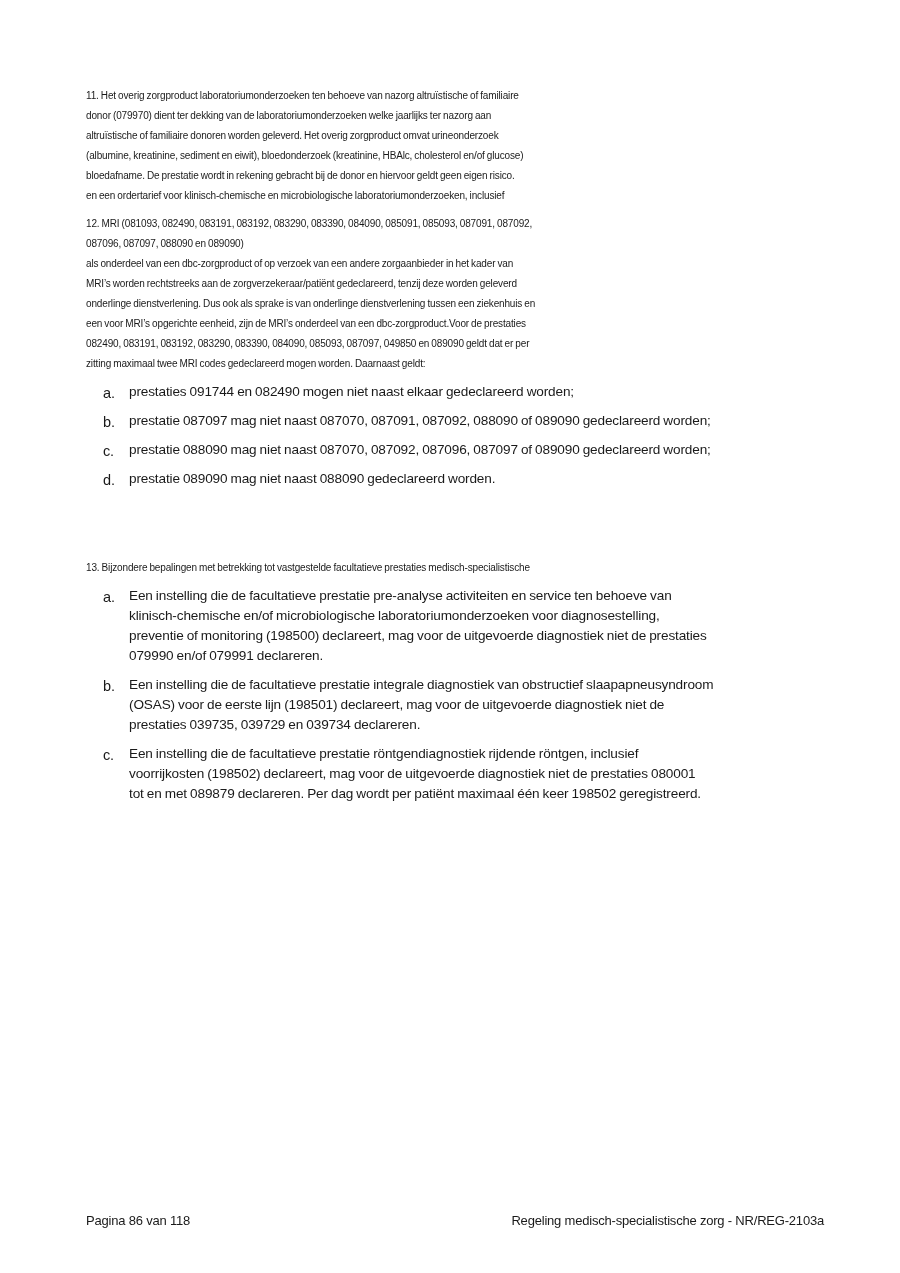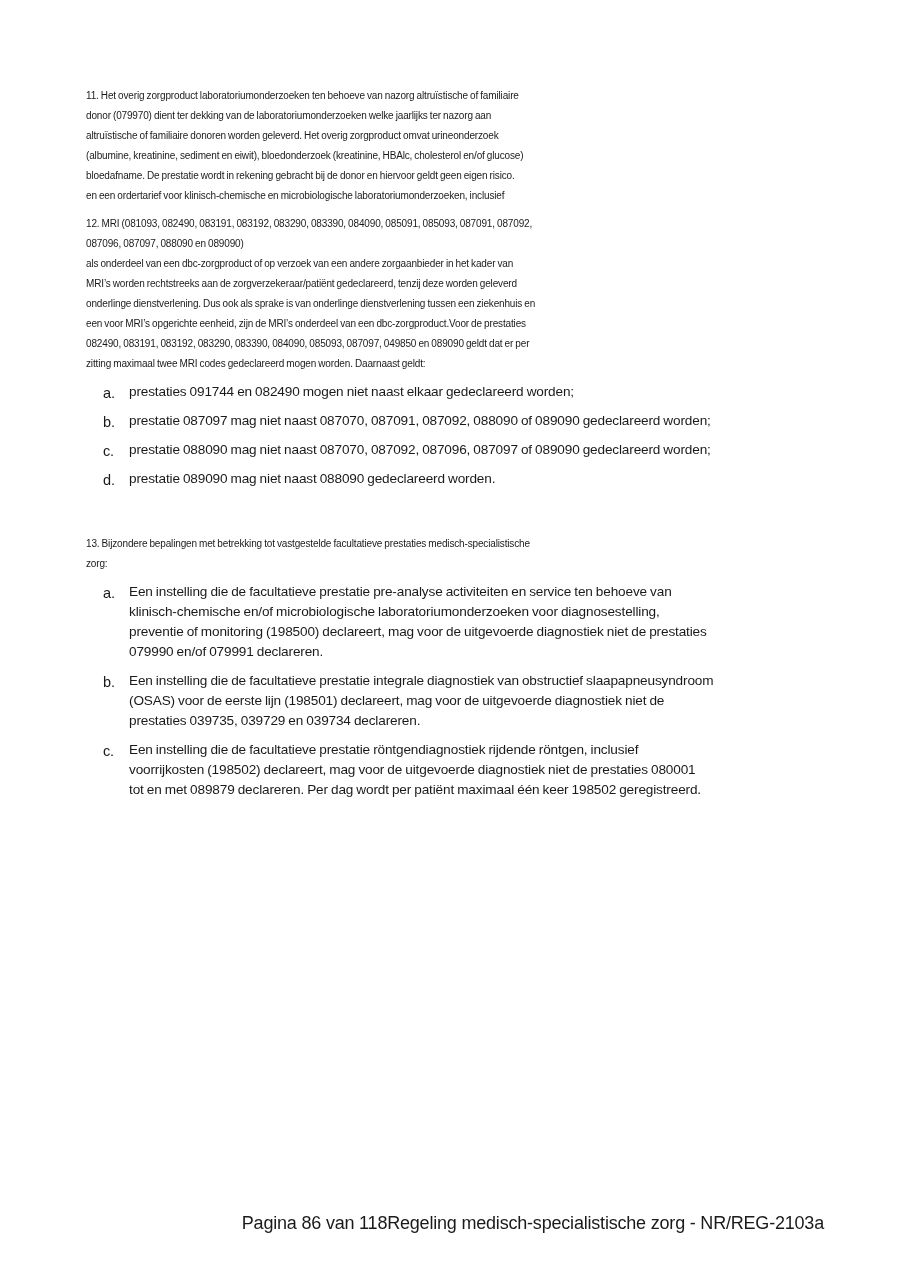--- a/index.html
+++ b/index.html
@@ -21,24 +21,24 @@
       letter-spacing: -0.15px; word-spacing: -0.5px;
     }
     .list li .marker {
       position: absolute; left: 17px; top: 1px; font-size: 14.5px;
     }
     .list li .line { display: block; white-space: nowrap; }
     .list.short li { margin-bottom: 9px; }
     .list.long li { margin-bottom: 9px; }
     .footer {
       position: absolute; top: 1213px; left: 86px; width: 738px;
-      font-size: 18px; letter-spacing: -0.2px; color: #1a1a1a;
-      display: flex; justify-content: flex-end;
+      font-size: 13px; letter-spacing: -0.2px; color: #1a1a1a;
+      display: flex; justify-content: space-between;
     }
-    .section-13 { margin-top: 45px; }
+    .section-13 { margin-top: 69px; }
   </style>
 </head>
 <body>
 
 <div class="page">
 
   <div class="para">
     <span class="line">11. Het overig zorgproduct laboratoriumonderzoeken ten behoeve van nazorg altruïstische of familiaire</span>
     <span class="line">donor (079970) dient ter dekking van de laboratoriumonderzoeken welke jaarlijks ter nazorg aan</span>
     <span class="line">altruïstische of familiaire donoren worden geleverd. Het overig zorgproduct omvat urineonderzoek</span>
@@ -72,21 +72,20 @@
       <span class="line">prestatie 088090 mag niet naast 087070, 087092, 087096, 087097 of 089090 gedeclareerd worden;</span>
     </li>
     <li>
       <span class="marker">d.</span>
       <span class="line">prestatie 089090 mag niet naast 088090 gedeclareerd worden.</span>
     </li>
   </ul>
 
   <div class="para section-13">
     <span class="line">13. Bijzondere bepalingen met betrekking tot vastgestelde facultatieve prestaties medisch-specialistische</span>
-    <span class="line">zorg:</span>
   </div>
 
   <ul class="list long">
     <li>
       <span class="marker">a.</span>
       <span class="line">Een instelling die de facultatieve prestatie pre-analyse activiteiten en service ten behoeve van</span>
       <span class="line">klinisch-chemische en/of microbiologische laboratoriumonderzoeken voor diagnosestelling,</span>
       <span class="line">preventie of monitoring (198500) declareert, mag voor de uitgevoerde diagnostiek niet de prestaties</span>
       <span class="line">079990 en/of 079991 declareren.</span>
     </li>

